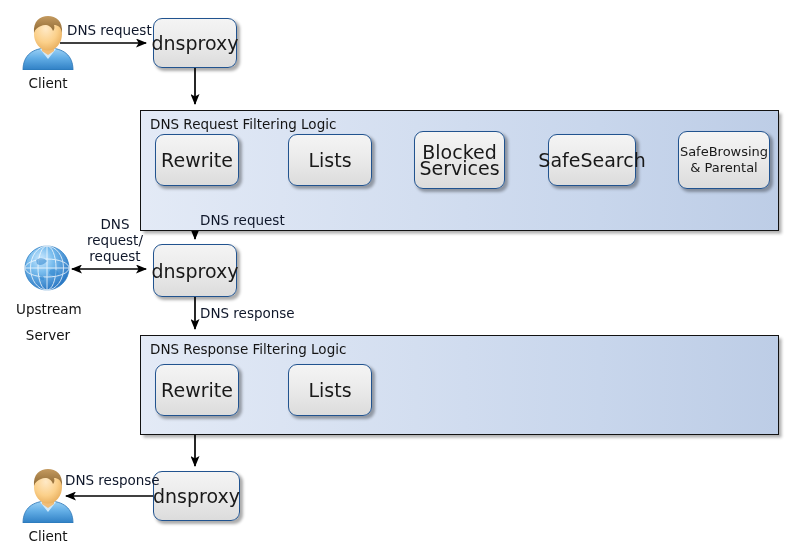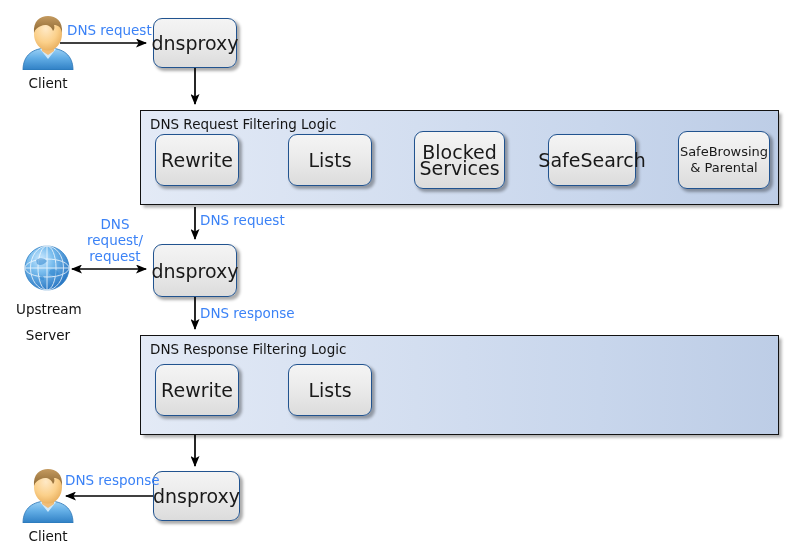--- a/index.html
+++ b/index.html
@@ -64,21 +64,21 @@
     font-size: 13.5px;
     color: #141414;
     white-space: nowrap;
   }
 
   
   .edge-label {
     position: absolute;
     font-size: 13.5px;
     line-height: 16px;
-    color: #3b82f6;
+    color: #0f172a;
     white-space: nowrap;
     z-index: 5;
   }
   .edge-label.center { text-align: center; }
 
   
   .actor {
     position: absolute;
     z-index: 5;
     text-align: center;
@@ -125,21 +125,21 @@
 
       <line x1="240" y1="160" x2="288" y2="160" marker-end="url(#ah)"></line>
       <line x1="373" y1="160" x2="412" y2="160" marker-end="url(#ah)"></line>
       <line x1="506" y1="160" x2="547" y2="160" marker-end="url(#ah)"></line>
       <line x1="636" y1="160" x2="676" y2="160" marker-end="url(#ah)"></line>
 
       <line x1="240" y1="390" x2="288" y2="390" marker-end="url(#ah)"></line>
     </g>
   </svg>
 
-  <div class="panel" style="left:140px; top:110px; width:639px; height:95px;">
+  <div class="panel" style="left:140px; top:110px; width:639px; height:121px;">
     <div class="panel-title">DNS Request Filtering Logic</div>
   </div>
 
   <div class="panel" style="left:140px; top:335px; width:639px; height:100px;">
     <div class="panel-title">DNS Response Filtering Logic</div>
   </div>
 
   <div class="node" style="left:155px; top:134px; width:84px; height:52px;">
     <span>Rewrite</span>
   </div>

